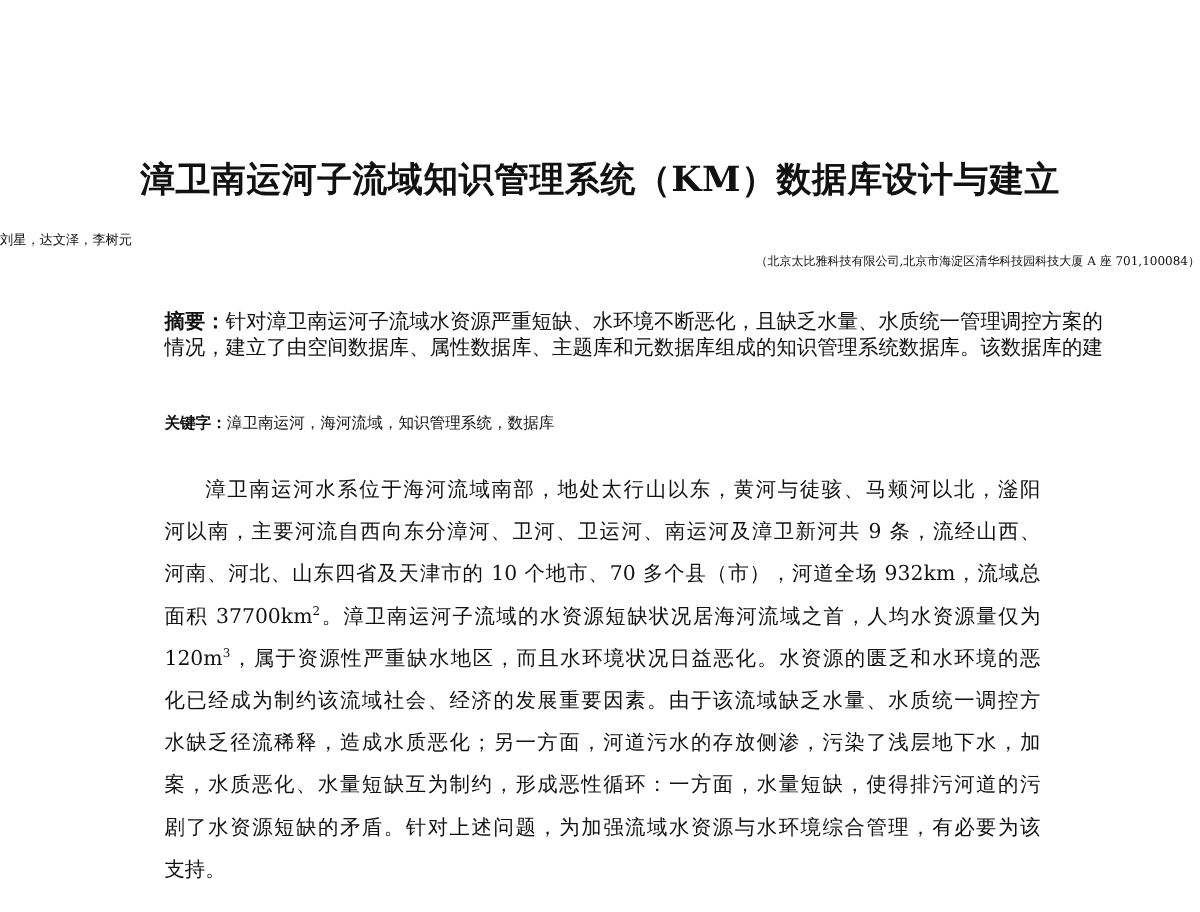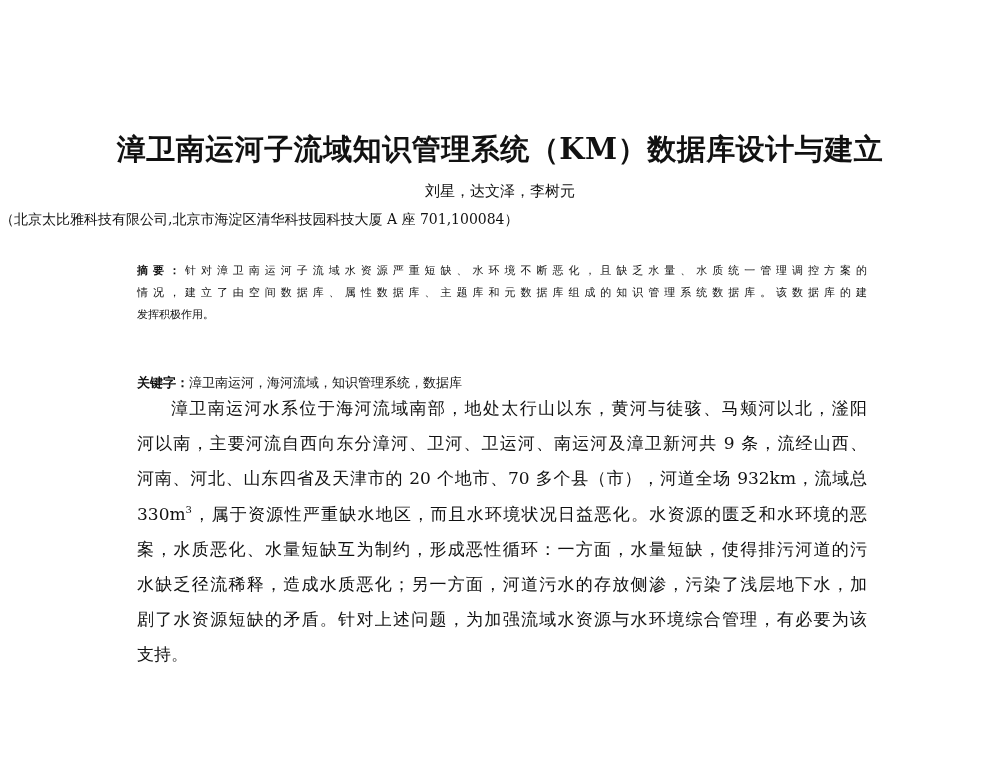--- a/index.html
+++ b/index.html
@@ -1,53 +1,54 @@
 <!DOCTYPE html>
 <html><head>
 <meta charset="utf-8">
 <style>
   html, body { margin:0; padding:0; background:#ffffff; }
   body { width:1000px; height:760px; position:relative; overflow:hidden; color:#111; font-family:"DejaVu Serif", serif; }
   .page { position:absolute; left:0; top:0; width:924px; height:760px; }
   .title { position:absolute; left:0; width:1000px; top:130px; text-align:center; font-size:29px; font-weight:bold; letter-spacing:0.5px; font-family:"DejaVu Serif", serif; }
-  .authors { position:absolute; left:0; width:1000px; top:182px; text-align:center; font-size:15px; }
-  .affil { position:absolute; left:0; width:1000px; top:211px; text-align:left; font-size:14px; }
-  .abs { position:absolute; left:137px; width:730px; top:259px; font-size:11px; line-height:22px; text-align:justify; font-family:Liberation Sans, sans-serif; }
+  .authors { position:absolute; left:0; width:1000px; top:192px; font-size:11px; }
+  .affil { position:absolute; left:0; width:1000px; top:211px; text-align:right; font-size:10px; }
+  .abs { position:absolute; left:137px; width:730px; top:259px; font-size:17px; line-height:22px; text-align:justify; font-family:Liberation Mono, monospace; }
   .abs .line { display:block; white-space:nowrap; text-align-last:justify; }
   .abs .line.last { text-align-last:left; }
   .abs .lbl { font-weight:bold; }
-  .kw { position:absolute; left:137px; width:730px; top:343px; font-size:13px; line-height:22px; font-family:"DejaVu Sans", sans-serif; white-space:nowrap;margin-top:29px; }
+  .kw { position:absolute; left:137px; width:730px; top:343px; font-size:13px; line-height:22px; font-family:"DejaVu Sans", sans-serif; white-space:nowrap; }
   .kw .lbl { font-weight:bold; }
   .body { position:absolute; left:137px; width:730px; top:391px; font-size:17px; line-height:35.2px; }
   .body .line { display:block; white-space:nowrap; text-align:justify; text-align-last:justify; }
   .body .line.first { padding-left:34px; }
   .body .line.last { text-align-last:left; }
   sup { font-size:10px; line-height:0; }
 </style>
 </head>
 <body>
 
 <div class="page">
 
   <div class="title">漳卫南运河子流域知识管理系统（KM）数据库设计与建立</div>
   <div class="authors">刘星，达文泽，李树元</div>
   <div class="affil">（北京太比雅科技有限公司,北京市海淀区清华科技园科技大厦 A 座 701,100084）</div>
 
   <div class="abs">
     <span class="line"><span class="lbl">摘要：</span><span>针对漳卫南运河子流域水资源严重短缺、水环境不断恶化，且缺乏水量、水质统一管理调控方案的</span></span>
     <span class="line">情况，建立了由空间数据库、属性数据库、主题库和元数据库组成的知识管理系统数据库。该数据库的建</span>
-    <span class="line last">发挥积极作用。</span>
   </div>
 
   <div class="kw"><span class="lbl">关键字：</span><span>漳卫南运河，海河流域，知识管理系统，数据库</span></div>
 
   <div class="body">
     <span class="line first">漳卫南运河水系位于海河流域南部，地处太行山以东，黄河与徒骇、马颊河以北，滏阳</span>
     <span class="line">河以南，主要河流自西向东分漳河、卫河、卫运河、南运河及漳卫新河共 9 条，流经山西、</span>
-    <span class="line">河南、河北、山东四省及天津市的 20 个地市、70 多个县（市），河道全场 932km，流域总</span>
-    <span class="line"><span>330m</span><sup>3</sup><span>，属于资源性严重缺水地区，而且水环境状况日益恶化。水资源的匮乏和水环境的恶</span></span>
+    <span class="line">河南、河北、山东四省及天津市的 10 个地市、70 多个县（市），河道全场 932km，流域总</span>
+    <span class="line"><span>面积 37700km</span><sup>2</sup><span>。漳卫南运河子流域的水资源短缺状况居海河流域之首，人均水资源量仅为</span></span>
+    <span class="line"><span>120m</span><sup>3</sup><span>，属于资源性严重缺水地区，而且水环境状况日益恶化。水资源的匮乏和水环境的恶</span></span>
+    <span class="line">化已经成为制约该流域社会、经济的发展重要因素。由于该流域缺乏水量、水质统一调控方</span>
+    <span class="line">水缺乏径流稀释，造成水质恶化；另一方面，河道污水的存放侧渗，污染了浅层地下水，加</span>
     <span class="line">案，水质恶化、水量短缺互为制约，形成恶性循环：一方面，水量短缺，使得排污河道的污</span>
-    <span class="line">水缺乏径流稀释，造成水质恶化；另一方面，河道污水的存放侧渗，污染了浅层地下水，加</span>
     <span class="line">剧了水资源短缺的矛盾。针对上述问题，为加强流域水资源与水环境综合管理，有必要为该</span>
     <span class="line last">支持。</span>
   </div>
 
 </div>
 
 </body></html>

